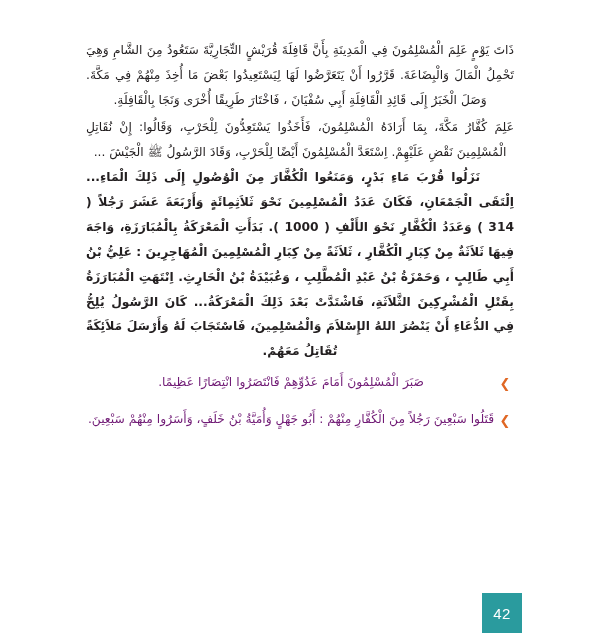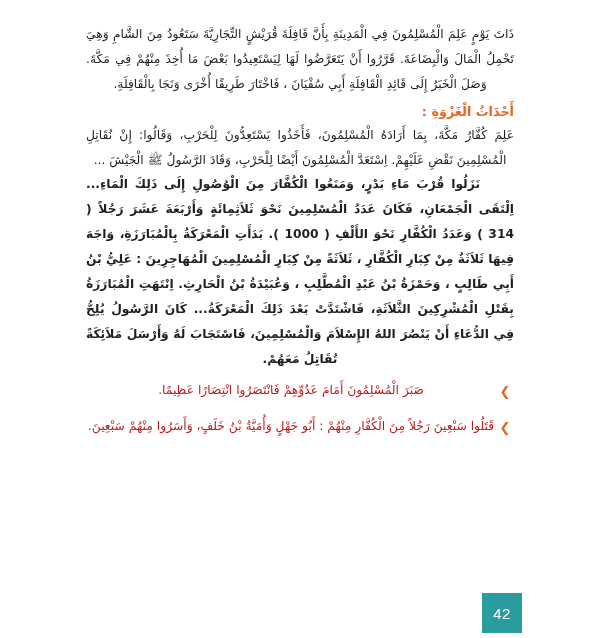--- a/index.html
+++ b/index.html
@@ -26,21 +26,21 @@
     text-align: justify;
     text-align-last: center;
     font-size: 12.3px;
     line-height: 2.03;
     color: #231f20;
     margin: 0;
     font-family: "DejaVu Sans", "Liberation Sans", sans-serif;
     letter-spacing: 0.1px;
   }
   .para.first {
-    margin-top: 0;
+    margin-top: 16px;
   }
   .para.indent {
     text-indent: 34px;
     font-weight: bold;
   }
   .heading {
     direction: rtl;
     text-align: right;
     color: #e06724;
     font-size: 12.8px;
@@ -72,21 +72,21 @@
     text-align: center;
     transform: translateY(1px);
   }
   .bullet-text {
     flex: 1 1 auto;
     direction: rtl;
     text-align: justify;
     text-align-last: center;
     font-size: 12.3px;
     line-height: 2.0;
-    color: #b91c1c;
+    color: #701a75;
   }
   .page-badge {
     position: absolute;
     left: 482px;
     top: 593px;
     width: 40px;
     height: 40px;
     background: #2a9b9e;
     color: #ffffff;
     display: flex;
@@ -100,21 +100,20 @@
 </style>
 </head>
 <body>
 
 <div class="page">
 
   <p class="para first">ذَاتَ يَوْمٍ عَلِمَ الْمُسْلِمُونَ فِي الْمَدِينَةِ بِأَنَّ قَافِلَةَ قُرَيْشٍ التِّجَارِيَّةَ سَتَعُودُ مِنَ الشَّامِ وَهِيَ تَحْمِلُ الْمَالَ وَالْبِضَاعَةَ. قَرَّرُوا أَنْ يَتَعَرَّضُوا لَهَا لِيَسْتَعِيدُوا بَعْضَ مَا أُخِذَ مِنْهُمْ فِي مَكَّةَ. وَصَلَ الْخَبَرُ إِلَى قَائِدِ الْقَافِلَةِ أَبِي سُفْيَانَ ، فَاخْتَارَ طَرِيقًا أُخْرَى وَنَجَا بِالْقَافِلَةِ.</p>
 
   <div class="spacer-xs"></div>
 
-  <h2 class="heading">أَحْدَاثُ الْغَزْوَةِ :</h2>
 
   <p class="para">عَلِمَ كُفَّارُ مَكَّةَ، بِمَا أَرَادَهُ الْمُسْلِمُونَ، فَأَخَذُوا يَسْتَعِدُّونَ لِلْحَرْبِ، وَقَالُوا: إِنْ نُقَاتِلِ الْمُسْلِمِينَ نَقْضِ عَلَيْهِمْ. اِسْتَعَدَّ الْمُسْلِمُونَ أَيْضًا لِلْحَرْبِ، وَقَادَ الرَّسُولُ ﷺ الْجَيْشَ ...</p>
 
   <p class="para indent">نَزَلُوا قُرْبَ مَاءِ بَدْرٍ، وَمَنَعُوا الْكُفَّارَ مِنَ الْوُصُولِ إِلَى ذَلِكَ الْمَاءِ... اِلْتَقَى الْجَمْعَانِ، فَكَانَ عَدَدُ الْمُسْلِمِينَ نَحْوَ ثَلاَثِمِائَةٍ وَأَرْبَعَةَ عَشَرَ رَجُلاً ( 314 ) وَعَدَدُ الْكُفَّارِ نَحْوَ الأَلْفِ ( 1000 ). بَدَأَتِ الْمَعْرَكَةُ بِالْمُبَارَزَةِ، وَاجَهَ فِيهَا ثَلاَثَةٌ مِنْ كِبَارِ الْكُفَّارِ ، ثَلاَثَةً مِنْ كِبَارِ الْمُسْلِمِينَ الْمُهَاجِرِينَ : عَلِيُّ بْنُ أَبِي طَالِبٍ ، وَحَمْزَةُ بْنُ عَبْدِ الْمُطَّلِبِ ، وَعُبَيْدَةُ بْنُ الْحَارِثِ. اِنْتَهَتِ الْمُبَارَزَةُ بِقَتْلِ الْمُشْرِكِينَ الثَّلاَثَةِ، فَاشْتَدَّتْ بَعْدَ ذَلِكَ الْمَعْرَكَةُ... كَانَ الرَّسُولُ يُلِحُّ فِي الدُّعَاءِ أَنْ يَنْصُرَ اللهُ الإِسْلاَمَ وَالْمُسْلِمِينَ، فَاسْتَجَابَ لَهُ وَأَرْسَلَ مَلاَئِكَةً تُقَاتِلُ مَعَهُمْ.</p>
 
 
   <ul class="bullet-list">
     <li class="bullet-item">
       <span class="bullet-marker">❯</span>
       <span class="bullet-text">صَبَرَ الْمُسْلِمُونَ أَمَامَ عَدُوِّهِمْ فَانْتَصَرُوا انْتِصَارًا عَظِيمًا.</span>

